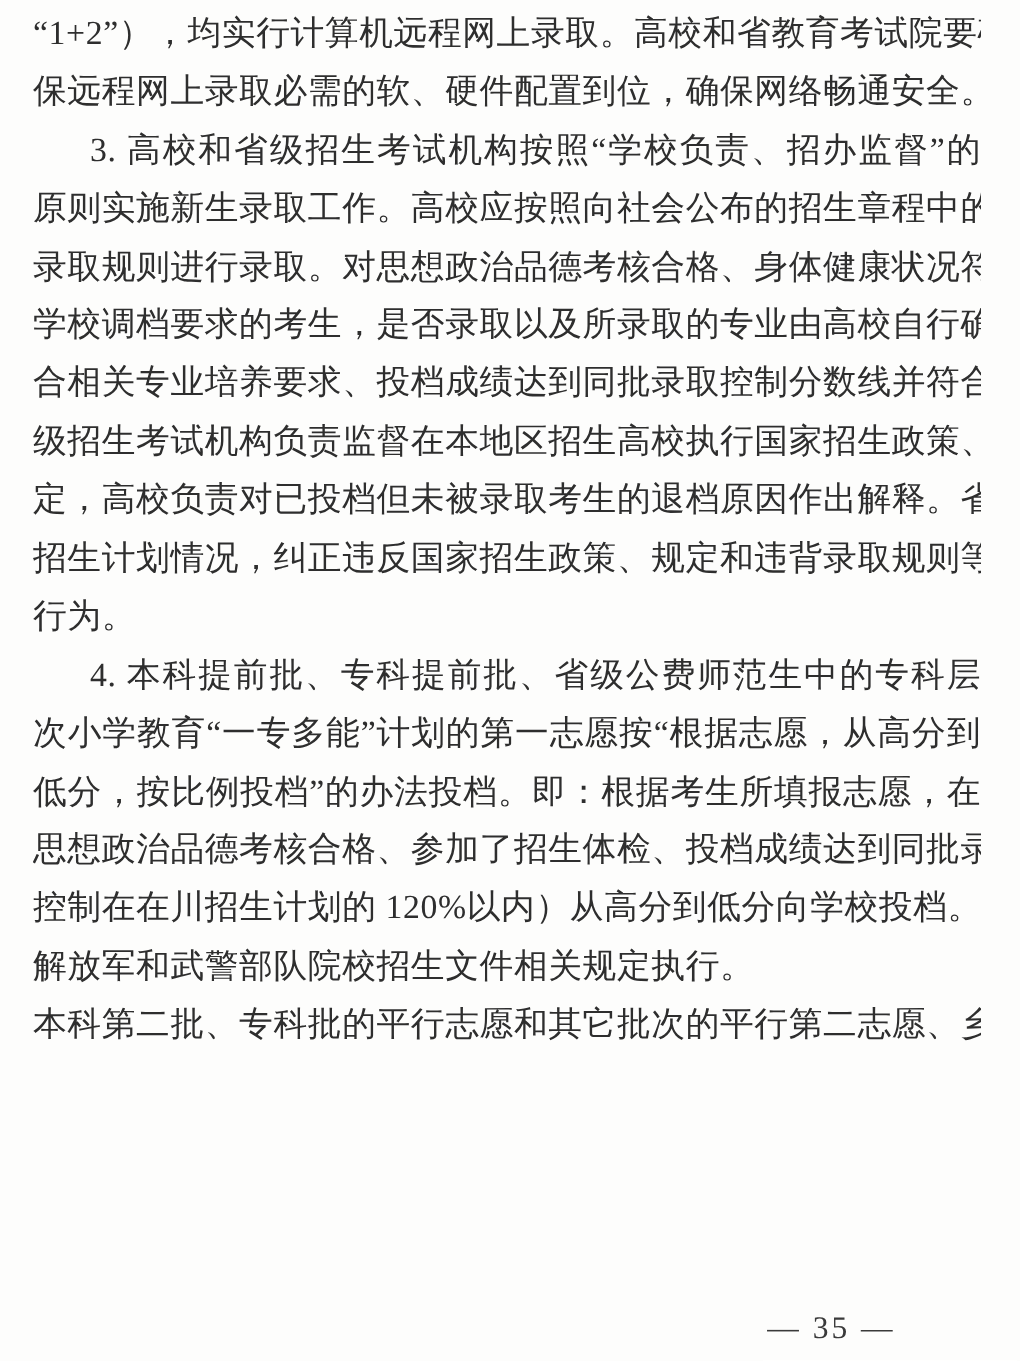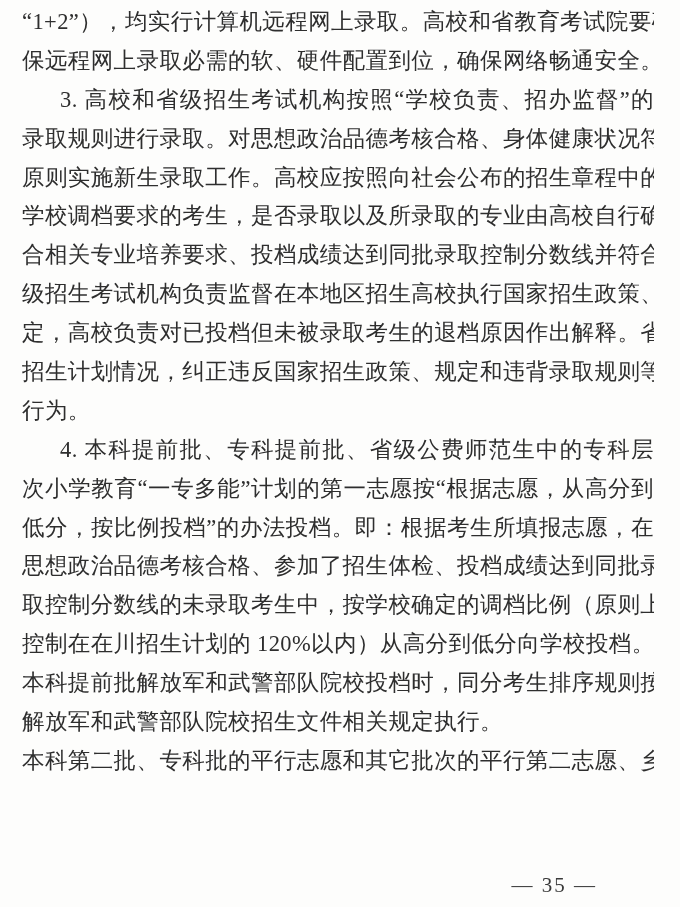--- a/index.html
+++ b/index.html
@@ -50,32 +50,30 @@
   }
 </style>
 </head>
 <body>
 
 <div class="page">
   <div class="text-block">
     <div class="line">“1+2”），均实行计算机远程网上录取。高校和省教育考试院要确</div>
     <div class="line">保远程网上录取必需的软、硬件配置到位，确保网络畅通安全。</div>
     <div class="line indent">3. 高校和省级招生考试机构按照“学校负责、招办监督”的</div>
+    <div class="line">原则实施新生录取工作。高校应按照向社会公布的招生章程中的</div>
     <div class="line">录取规则进行录取。对思想政治品德考核合格、身体健康状况符</div>
-    <div class="line">原则实施新生录取工作。高校应按照向社会公布的招生章程中的</div>
     <div class="line">学校调档要求的考生，是否录取以及所录取的专业由高校自行确</div>
     <div class="line">合相关专业培养要求、投档成绩达到同批录取控制分数线并符合</div>
     <div class="line">级招生考试机构负责监督在本地区招生高校执行国家招生政策、</div>
     <div class="line">定，高校负责对已投档但未被录取考生的退档原因作出解释。省</div>
     <div class="line">招生计划情况，纠正违反国家招生政策、规定和违背录取规则等</div>
     <div class="line short">行为。</div>
     <div class="line indent">4. 本科提前批、专科提前批、省级公费师范生中的专科层</div>
     <div class="line">次小学教育“一专多能”计划的第一志愿按“根据志愿，从高分到</div>
     <div class="line">低分，按比例投档”的办法投档。即：根据考生所填报志愿，在</div>
     <div class="line">思想政治品德考核合格、参加了招生体检、投档成绩达到同批录</div>
-    <div class="line">取控制分数线的未录取考生中，按学校确定的调档比例（原则上</div>
     <div class="line">控制在在川招生计划的 120%以内）从高分到低分向学校投档。</div>
-    <div class="line">本科提前批解放军和武警部队院校投档时，同分考生排序规则按</div>
     <div class="line short">解放军和武警部队院校招生文件相关规定执行。</div>
     <div class="line">本科第二批、专科批的平行志愿和其它批次的平行第二志愿、乡</div>
   </div>
   <div class="footer">— 35 —</div>
 </div>
 
 </body></html>

